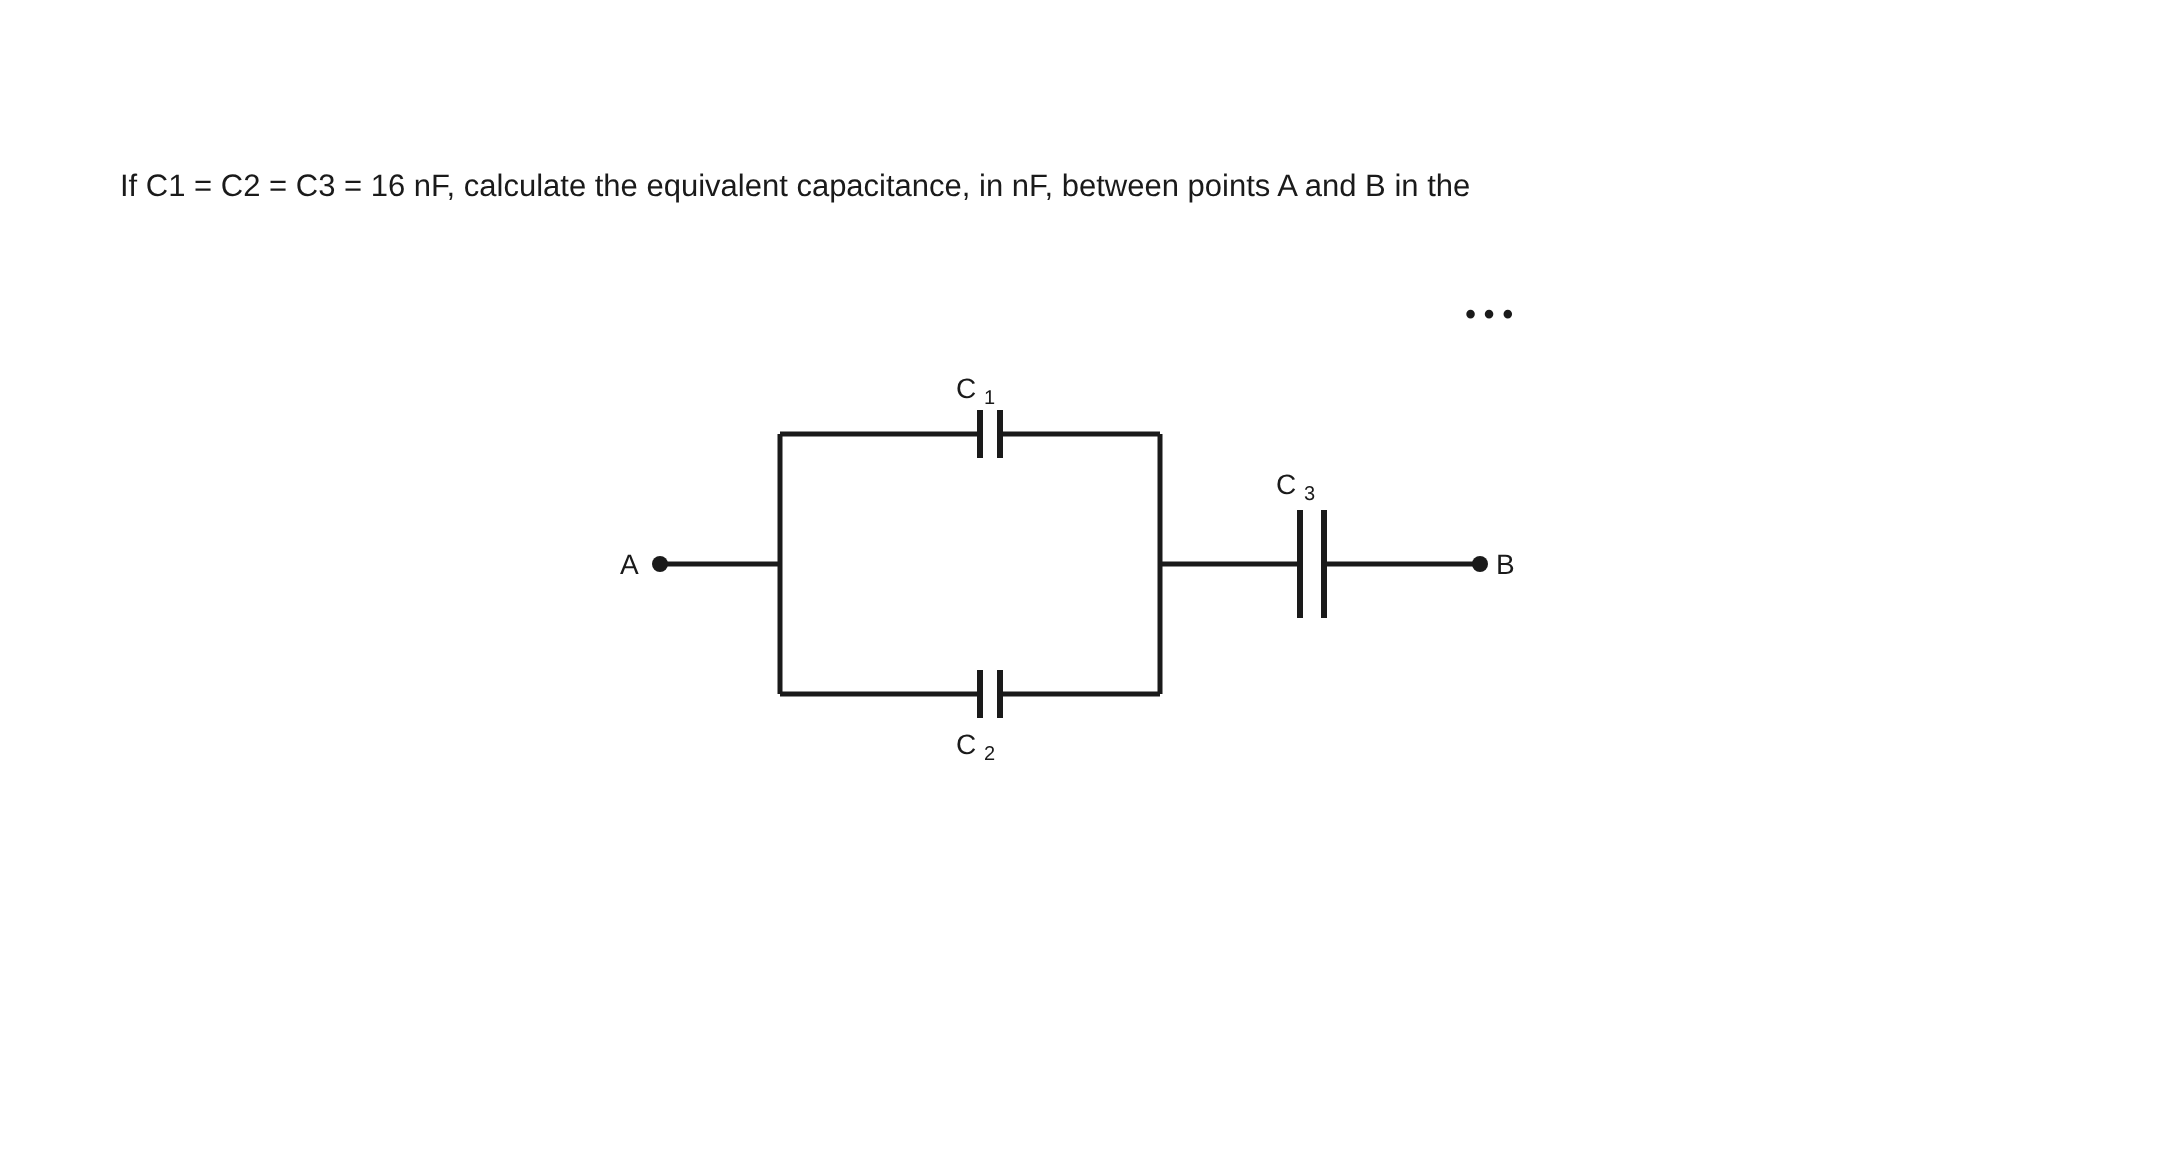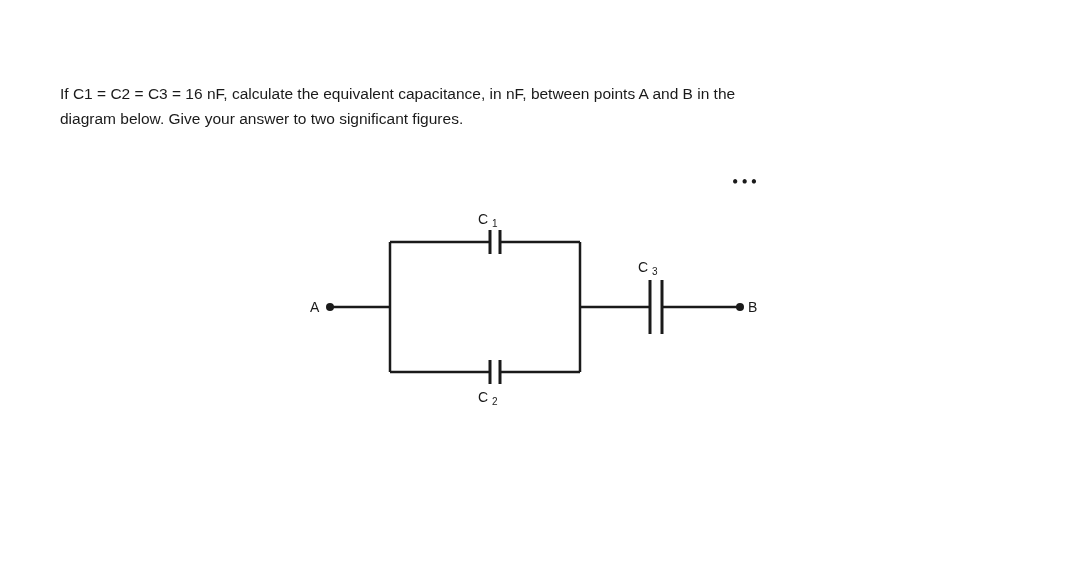--- a/index.html
+++ b/index.html
@@ -48,21 +48,20 @@
       letter-spacing: 3px;
       color: #1a1a1a;
     }
   </style>
 </head>
 <body>
 
 <div class="page-container">
   <div class="question-text">
     <span>If C1 = C2 = C3 = 16 nF, calculate the equivalent capacitance, in nF, between points A and B in the</span><br>
-    <span>diagram below. Give your answer to two significant figures.</span>
   </div>
 
   <div class="diagram-area">
     <div class="circuit-svg-container">
       
       <div class="dots-indicator">•••</div>
 
       <svg width="560" height="280" viewBox="0 0 560 280">
 
         <style>

